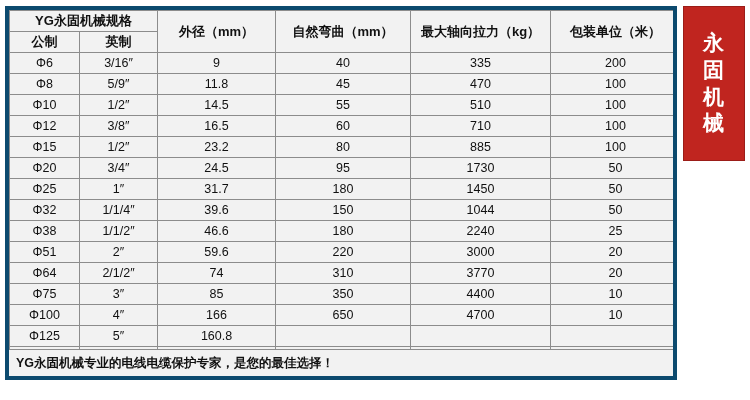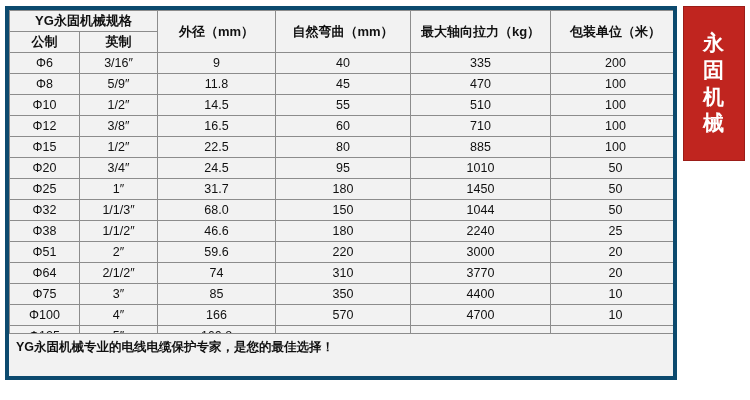--- a/index.html
+++ b/index.html
@@ -62,21 +62,21 @@
   .col-inch   { width: 78px; }
   .col-od     { width: 118px; }
   .col-bend   { width: 135px; }
   .col-pull   { width: 140px; }
   .col-pack   { width: 130px; }
 
   
   #footer-note {
     position: absolute;
     left: 0;
-    bottom: 16px;
+    bottom: 0;
     width: 100%;
     height: 27px;
     line-height: 27px;
     box-sizing: border-box;
     border-top: 1px solid #8c8c8c;
     padding-left: 7px;
     font-size: 12.5px;
     font-weight: bold;
     color: #111111;
     background: #f2f2f2;
@@ -188,45 +188,45 @@
               <td>Φ12</td>
               <td>3/8″</td>
               <td>16.5</td>
               <td>60</td>
               <td>710</td>
               <td>100</td>
             </tr>
             <tr>
               <td>Φ15</td>
               <td>1/2″</td>
-              <td>22.5</td>
+              <td>23.2</td>
               <td>80</td>
               <td>885</td>
               <td>100</td>
             </tr>
             <tr>
               <td>Φ20</td>
               <td>3/4″</td>
               <td>24.5</td>
               <td>95</td>
-              <td>1010</td>
+              <td>1730</td>
               <td>50</td>
             </tr>
             <tr>
               <td>Φ25</td>
               <td>1″</td>
               <td>31.7</td>
               <td>180</td>
               <td>1450</td>
               <td>50</td>
             </tr>
             <tr>
               <td>Φ32</td>
-              <td>1/1/3″</td>
-              <td>68.0</td>
+              <td>1/1/4″</td>
+              <td>39.6</td>
               <td>150</td>
               <td>1044</td>
               <td>50</td>
             </tr>
             <tr>
               <td>Φ38</td>
               <td>1/1/2″</td>
               <td>46.6</td>
               <td>180</td>
               <td>2240</td>
@@ -253,21 +253,21 @@
               <td>3″</td>
               <td>85</td>
               <td>350</td>
               <td>4400</td>
               <td>10</td>
             </tr>
             <tr>
               <td>Φ100</td>
               <td>4″</td>
               <td>166</td>
-              <td>570</td>
+              <td>650</td>
               <td>4700</td>
               <td>10</td>
             </tr>
             <tr>
               <td>Φ125</td>
               <td>5″</td>
               <td>160.8</td>
               <td></td>
               <td></td>
               <td></td>

